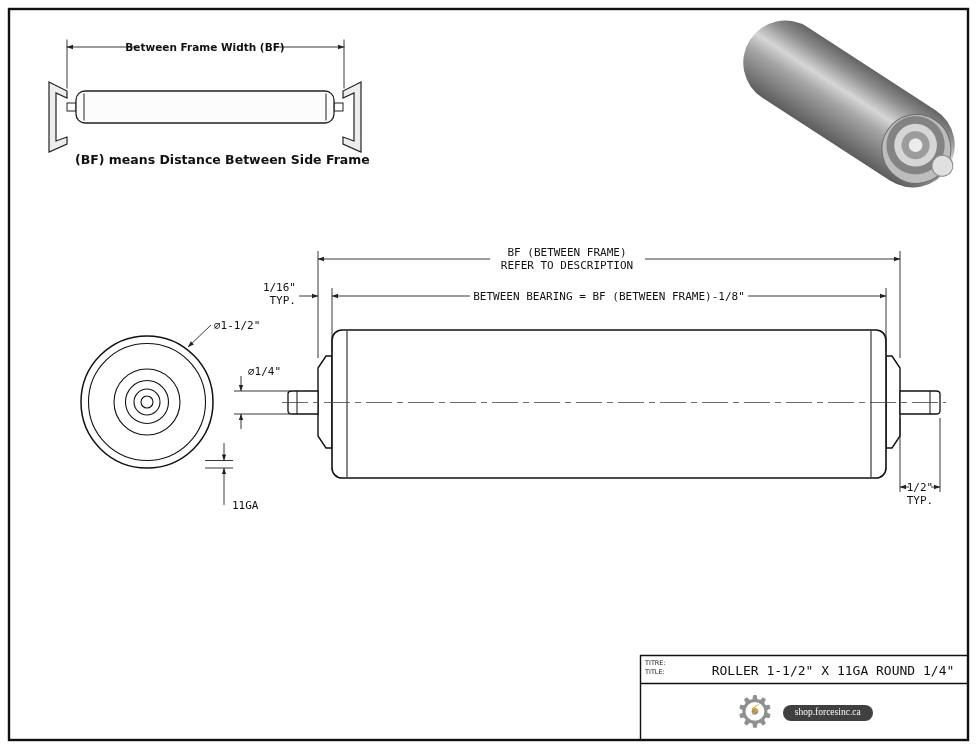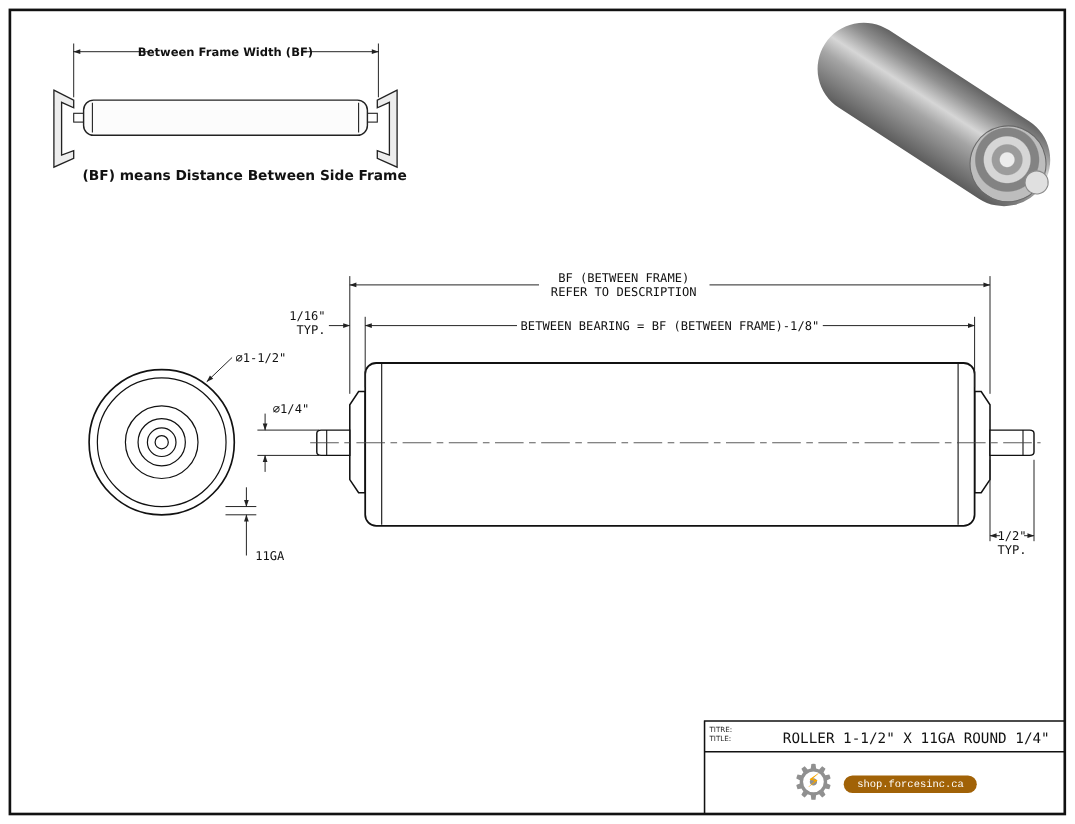--- a/index.html
+++ b/index.html
@@ -24,22 +24,22 @@
          background:#e0e0e0;border:1px solid #8a8a8a;}
 
   
   .logo{position:absolute;left:640px;top:684px;width:328px;height:56px;display:flex;
         align-items:center;justify-content:center;gap:8px;}
   .gear{position:relative;font-size:44px;line-height:1;color:#909090;}
   .bolt{position:absolute;left:50%;top:50%;transform:translate(-50%,-58%);font-size:17px;color:#f7a600;}
   .brandcol{display:flex;flex-direction:column;align-items:center;}
   .brandname{font-family:"DejaVu Sans", sans-serif;font-weight:bold;font-size:27px;
              letter-spacing:1px;color:#4d4d4d;line-height:1;}
-  .brandurl{margin-top:2px;background:#a16207;color:#fff;font-size:9.5px;line-height:1.2;
-            padding:2px 12px;border-radius:9px;font-family:Liberation Mono, monospace;}
+  .brandurl{margin-top:2px;background:#404040;color:#fff;font-size:9.5px;line-height:1.2;
+            padding:2px 12px;border-radius:9px;font-family:Liberation Serif, serif;}
 </style>
 </head>
 <body>
 
 <div class="page">
 
   <svg width="977" height="749" viewBox="0 0 977 749">
     <defs>
       <marker id="arr" viewBox="0 0 10 10" refX="9.5" refY="5" markerWidth="11" markerHeight="7" orient="auto">
         <path d="M0,1.6 L10,5 L0,8.4 Z" fill="#222"></path>

